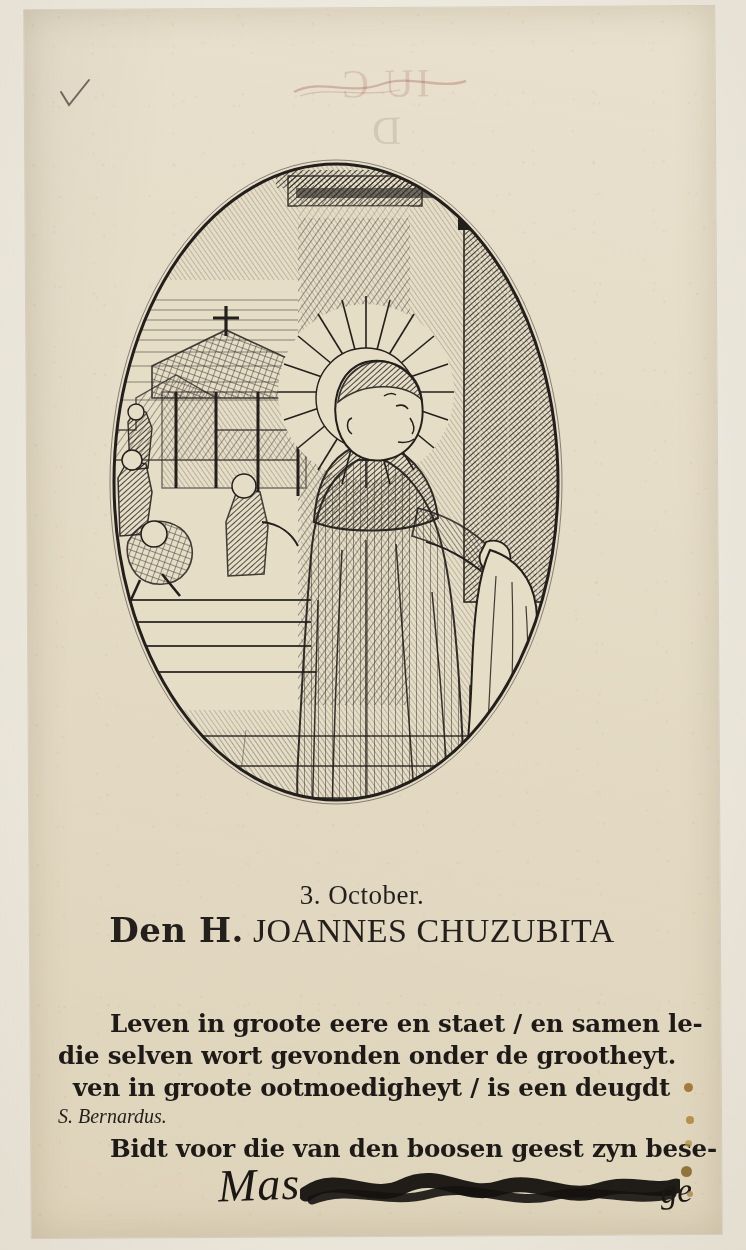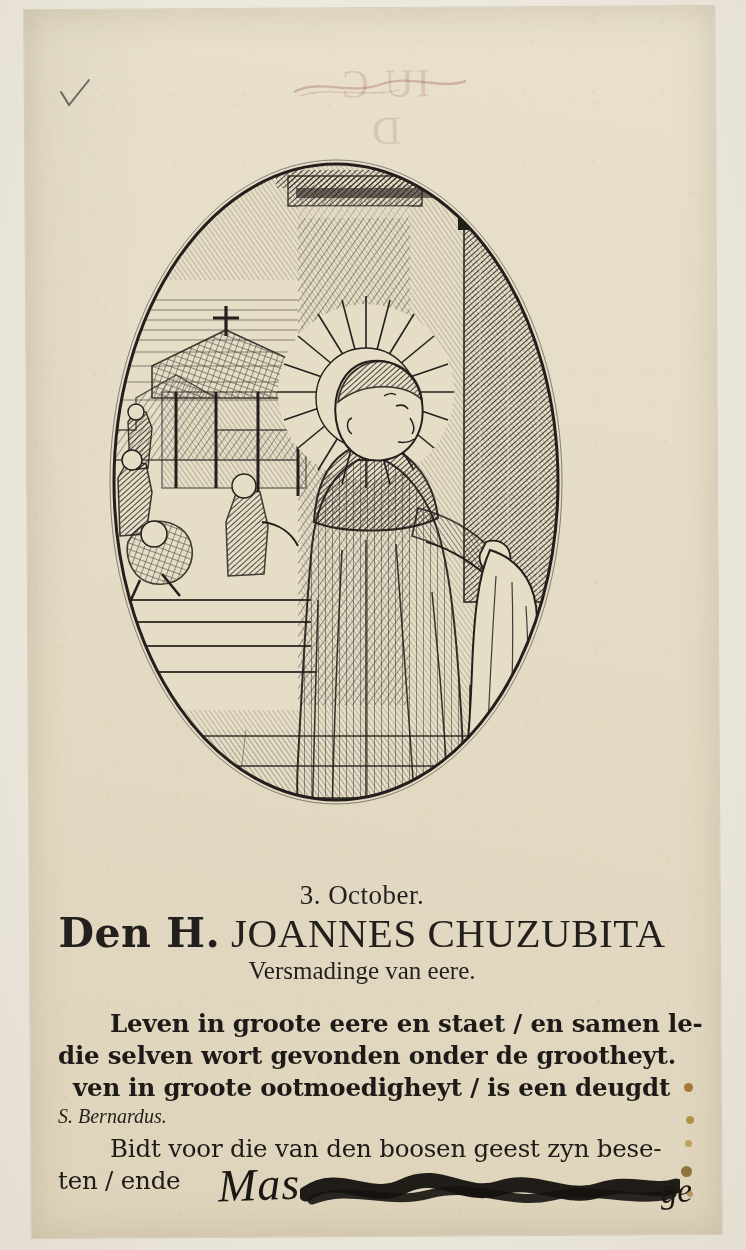--- a/index.html
+++ b/index.html
@@ -109,21 +109,21 @@
     text-align: center;
     color: #231f1c;
   }
   .cap-date {
     font-size: 27px;
     font-family: "Liberation Serif", serif;
     letter-spacing: 0.5px;
     margin-bottom: 2px;
   }
   .cap-name {
-    font-size: 41px;
+    font-size: 34px;
     line-height: 1.02;
     letter-spacing: 0.5px;
     margin-bottom: 1px;
     white-space: nowrap;
   }
   .cap-name .blk { font-family: "DejaVu Serif", serif; font-weight: 700; }
   .cap-rank {
     font-size: 25px;
     margin-top: 1px;
   }
@@ -157,21 +157,21 @@
     color: #221f1b;
     text-align: center;
   }
   .body-text2 {
     position: absolute;
     left: 58px;
     top: 1133px;
     width: 630px;
     color: #1d1a17;
     font-family: "DejaVu Serif", serif;
-    font-weight: 400;
+    font-weight: 700;
     font-size: 24.5px;
     line-height: 1.32;
     letter-spacing: -0.2px;
   }
   .body-text2 .ln { display: block; white-space: nowrap; }
   .body-text2 .ln.indent { padding-left: 52px; }
   
   .handwriting {
     position: absolute;
     left: 218px;
@@ -488,33 +488,31 @@
       <ellipse cx="270" cy="352" rx="226" ry="322" fill="none" stroke="#231f1c" stroke-width="1" opacity="0.5"></ellipse>
     </svg>
   </div>
 
   <div class="caption">
     <div class="cap-date">3. October.</div>
     <div class="cap-name">
       <span class="blk">Den H.</span>
       <span>JOANNES CHUZUBITA</span>
     </div>
-    <div class="cap-sub">Versmadinge van eere.</div>
   </div>
 
   <div class="body-text">
     <span class="ln indent">Leven in groote eere en staet / en samen le-</span>
     <span class="ln">die selven wort gevonden onder de grootheyt.</span>
     <span class="ln">ven in groote ootmoedigheyt / is een deugdt</span>
   </div>
   <div class="attrib">S. Bernardus.</div>
 
   <div class="body-text2">
     <span class="ln indent">Bidt voor die van den boosen geest zyn bese-</span>
-    <span class="ln">ten / ende</span>
   </div>
 
   <div class="handwriting">Mas</div>
   <svg class="scribble" viewBox="0 0 380 52">
     <path d="M6,34 C40,10 70,44 104,26 C140,8 164,40 200,28 C236,16 266,42 300,30 C330,20 356,34 376,26" stroke="#15120f" stroke-width="15" fill="none" stroke-linecap="round" opacity="0.95"></path>
     <path d="M12,40 C52,24 86,46 130,34 C176,22 208,46 252,36 C296,26 330,44 372,34" stroke="#15120f" stroke-width="9" fill="none" stroke-linecap="round" opacity="0.9"></path>
   </svg>
   <div class="hand-tail">ge</div>
 
   <div class="foxing fox1"></div>

